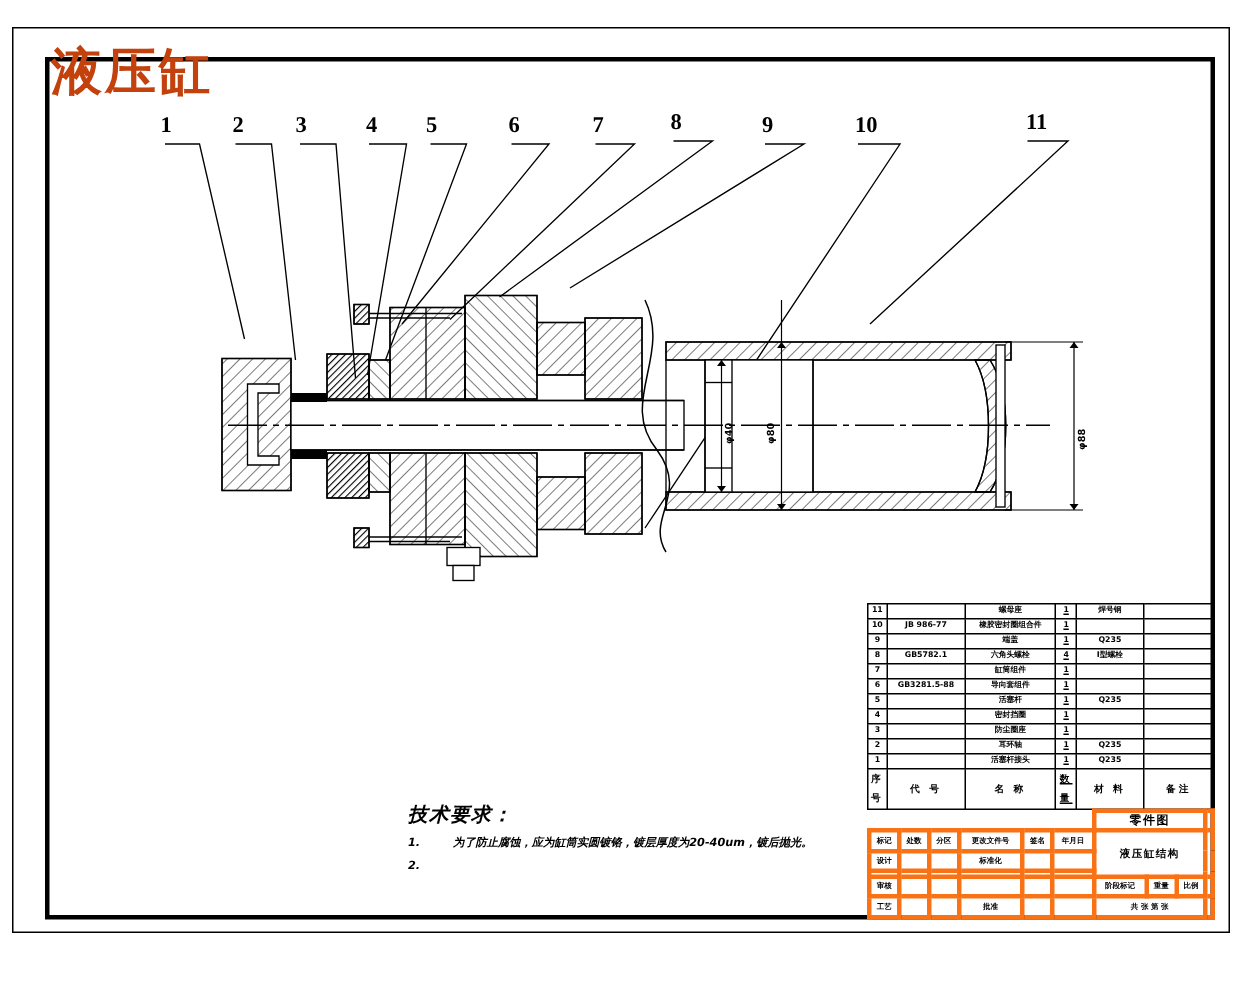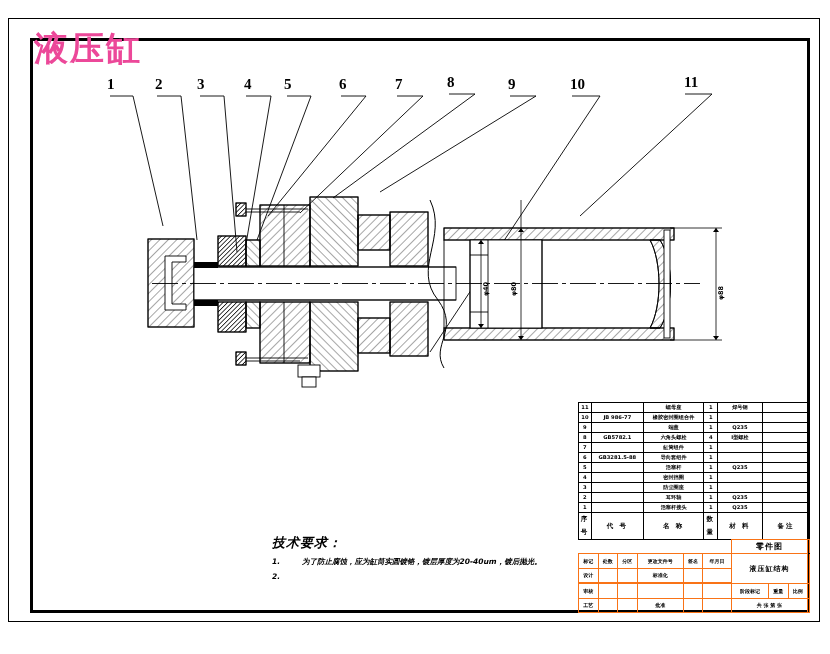--- a/index.html
+++ b/index.html
@@ -5,21 +5,21 @@
   html,body{margin:0;padding:0;background:#ffffff;}
   body{width:830px;height:654px;position:relative;overflow:hidden;
        font-family:"Liberation Serif",serif;color:#000;}
   .abs{position:absolute;}
 
   
   #outer-frame{left:8px;top:18px;width:812px;height:604px;border:1px solid #000;box-sizing:border-box;}
   #inner-frame{left:30px;top:38px;width:780px;height:575px;border:3px solid #000;box-sizing:border-box;}
 
   
-  #dwg-title{left:34px;top:30px;font-size:34px;line-height:36px;color:#ec4899;
+  #dwg-title{left:34px;top:30px;font-size:34px;line-height:36px;color:#c2410c;
              font-family:"DejaVu Sans",sans-serif;font-weight:700;letter-spacing:2px;}
 
   
   .callout-num{font-size:15px;font-family:"Liberation Serif",serif;font-weight:700;
                text-align:center;width:22px;}
 
   
   #dwg-svg{left:0;top:0;width:830px;height:654px;}
 
   
@@ -30,30 +30,30 @@
   .tr-txt{flex:1;}
 
   
   #parts-list{left:578px;top:402px;width:232px;border-collapse:collapse;
               font-family:"DejaVu Sans",sans-serif;}
   #parts-list td,#parts-list th{border:1px solid #000;font-size:5.2px;font-weight:700;
               height:9px;padding:0;text-align:center;line-height:9px;overflow:hidden;}
   #parts-list .c-no{width:12px;}
   #parts-list .c-code{width:52px;}
   #parts-list .c-name{width:62px;}
-  #parts-list .c-qty{width:13px;}
+  #parts-list .c-qty{width:13px;text-decoration:underline;}
   #parts-list .c-mat{width:45px;}
   #parts-list .c-rem{width:48px;}
   #parts-list tr.hdr td{font-size:6.5px;height:13px;line-height:13px;letter-spacing:2px;}
 
   
   #title-block{left:578px;top:539px;width:232px;height:74px;}
   #title-block table{border-collapse:collapse;width:232px;height:74px;
                      font-family:"DejaVu Sans",sans-serif;}
-  #title-block td{border:1px solid #f97316;font-size:5px;font-weight:700;text-align:center;
+  #title-block td{border:3px solid #f97316;font-size:5px;font-weight:700;text-align:center;
                   padding:0;line-height:8px;overflow:hidden;}
   .tb-big{font-size:8px !important;letter-spacing:1px;}
   .tb-mid{font-size:7px !important;letter-spacing:1px;}
 </style>
 </head>
 <body>
 
 <div class="abs" id="outer-frame"></div>
 <div class="abs" id="inner-frame"></div>
 

